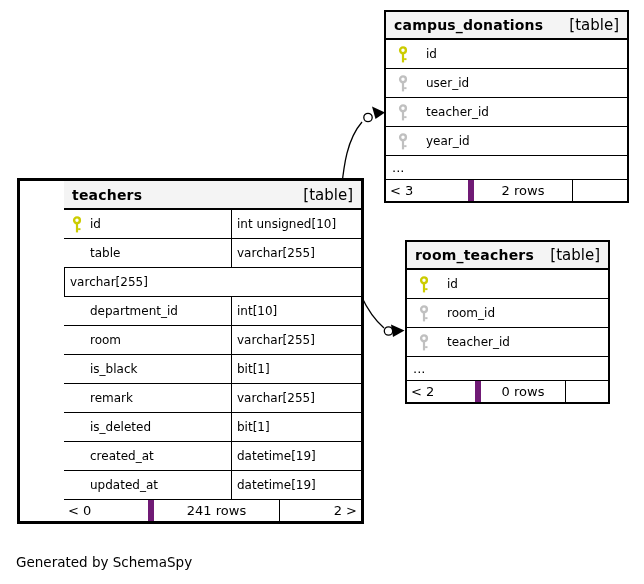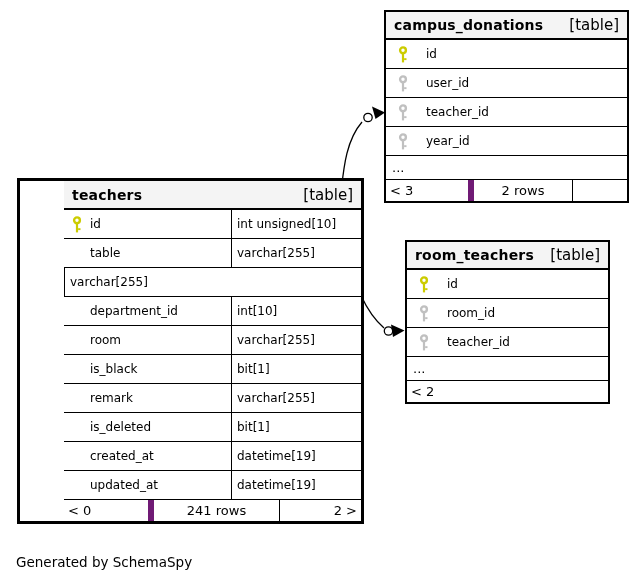--- a/index.html
+++ b/index.html
@@ -249,19 +249,20 @@
             <rect x="3.9" y="7" width="2.2" height="9.4" fill="currentColor"></rect>
             <rect x="6.1" y="12.2" width="2.4" height="1.9" fill="currentColor"></rect>
           </svg>
         </span>
         <span class="clabel">teacher_id</span>
       </div>
     </div>
     <div class="erow">...</div>
     <div class="tfoot">
       <div class="f-left">&lt; 2</div>
+      <div class="f-center">0 rows</div>
       <div class="f-right"></div>
     </div>
   </div>
 
   <div class="credit">Generated by SchemaSpy</div>
 
 </div>
 
 </body></html>

